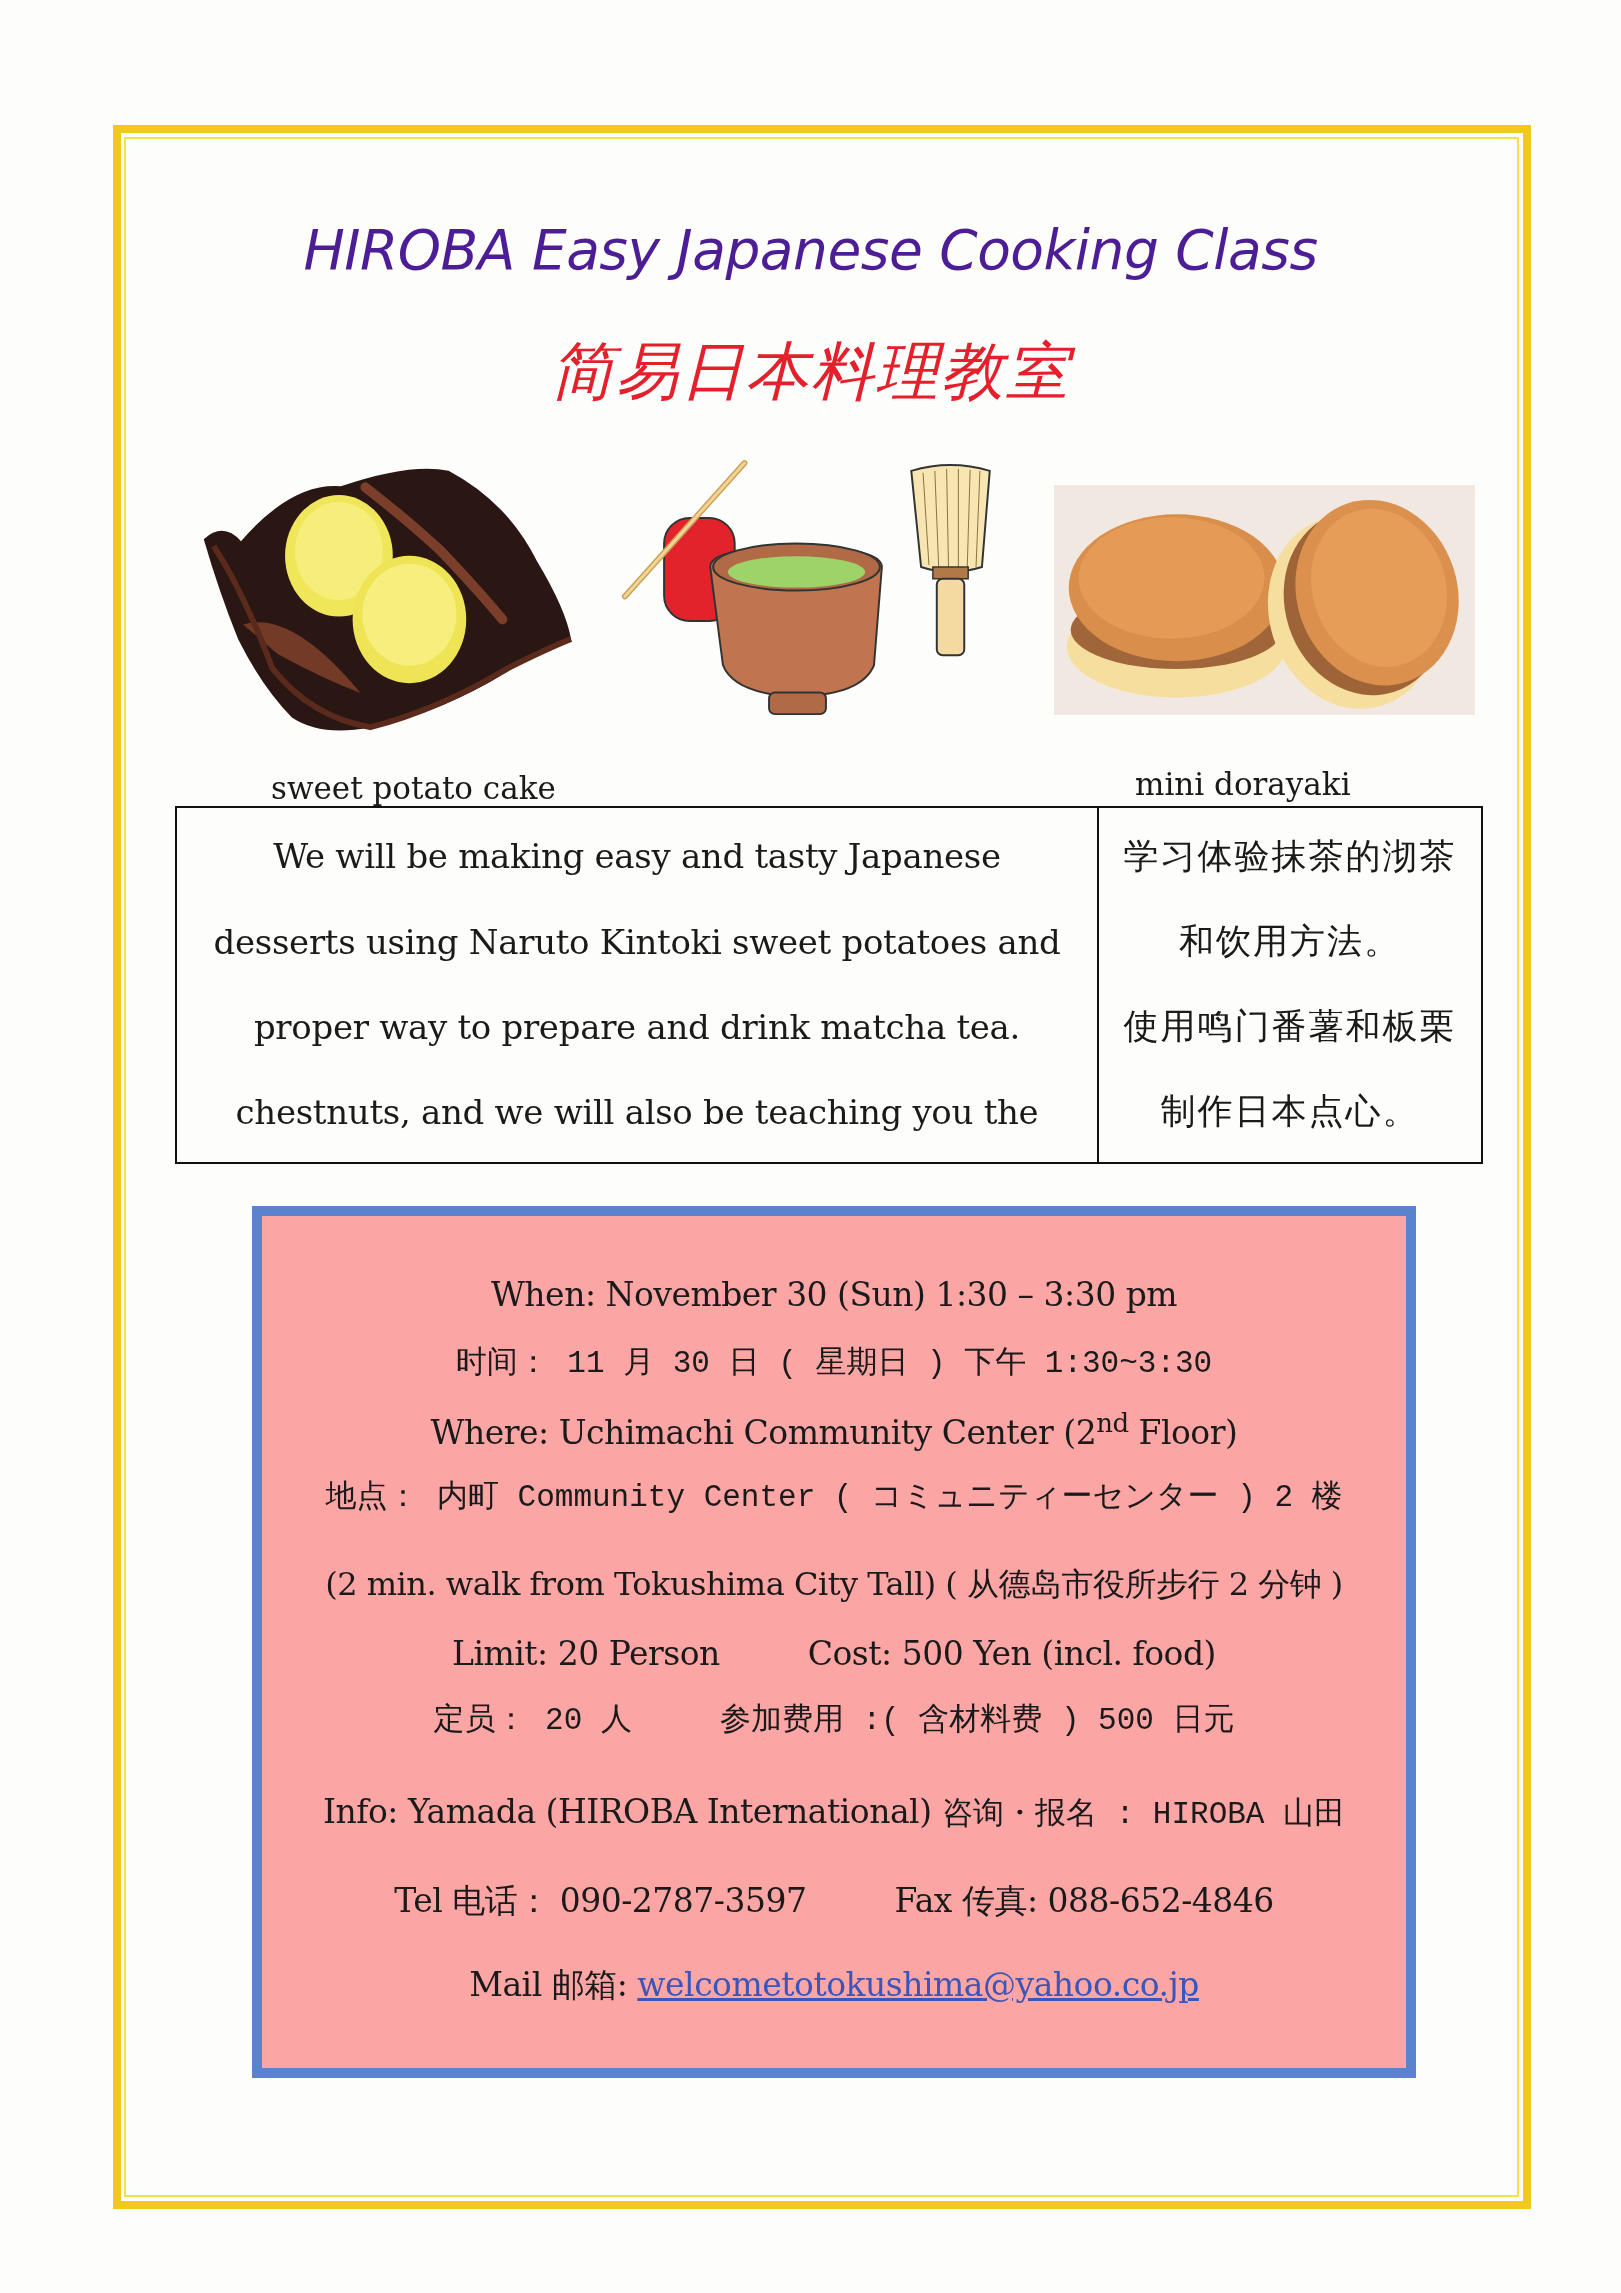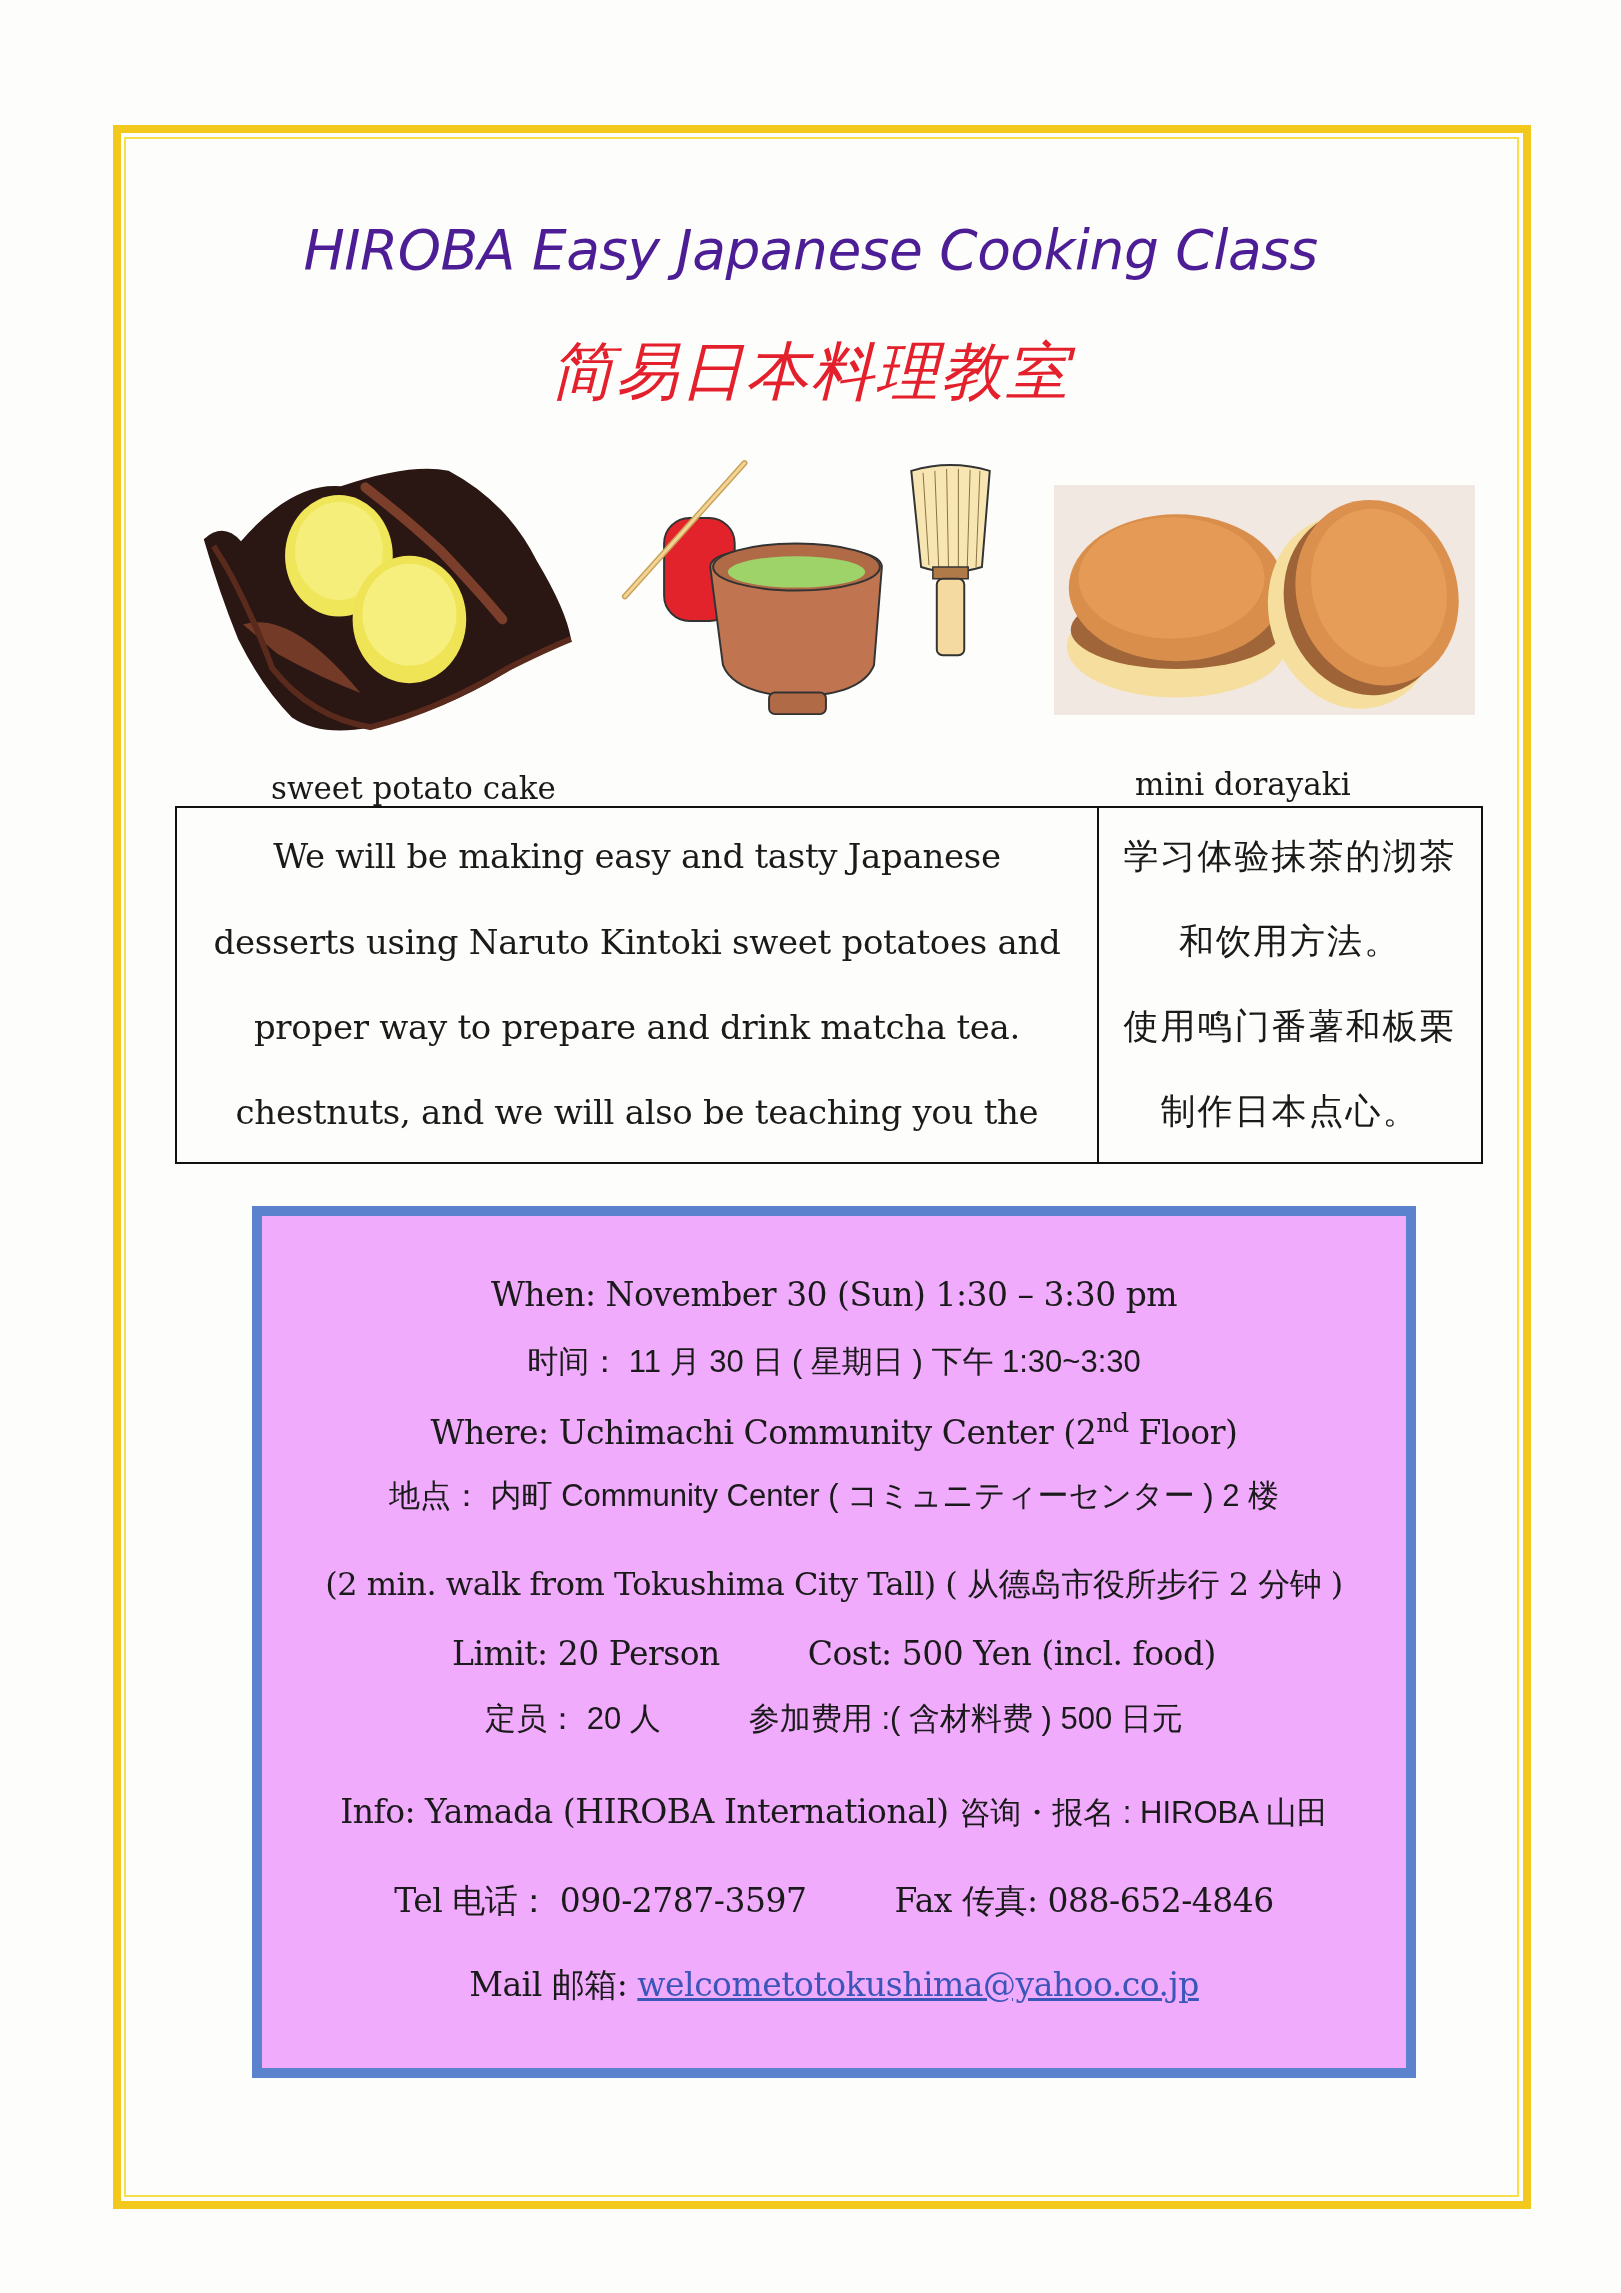--- a/index.html
+++ b/index.html
@@ -49,28 +49,28 @@
     text-align: center; font-family: "DejaVu Serif", serif; font-size: 34px; letter-spacing: -0.3px;
   }
   .desc-zh {
     flex: 1; display: flex; flex-direction: column; justify-content: space-around; padding: 5.9px 0 7.8px;
   }
   .desc-zh div {
     text-align: center; font-family: "DejaVu Sans", sans-serif; font-size: 35px; letter-spacing: 2px;
   }
   .info-box {
     position: absolute; left: 252px; top: 1206px; width: 1164px; height: 872px;
-    box-sizing: border-box; border: 10.8px solid #5b82cc; background: #f0abfc;
+    box-sizing: border-box; border: 10.8px solid #5b82cc; background: #fca5a5;
   }
   .line {
     position: absolute; left: 0; width: 100%; text-align: center; white-space: nowrap;
     font-size: 33px;
   }
   .serif { font-family: "DejaVu Serif", serif; letter-spacing: -0.5px; }
-  .sans { font-family: Liberation Sans, sans-serif; }
+  .sans { font-family: Liberation Mono, monospace; }
   .gap { display: inline-block; width: 88px; }
   a.mail { color: #3b56b8; text-decoration: underline; }
   sup { font-size: 26px; }
 </style>
 </head>
 <body>
 
 <div class="frame-outer"></div>
 <div class="frame-inner"></div>
 

